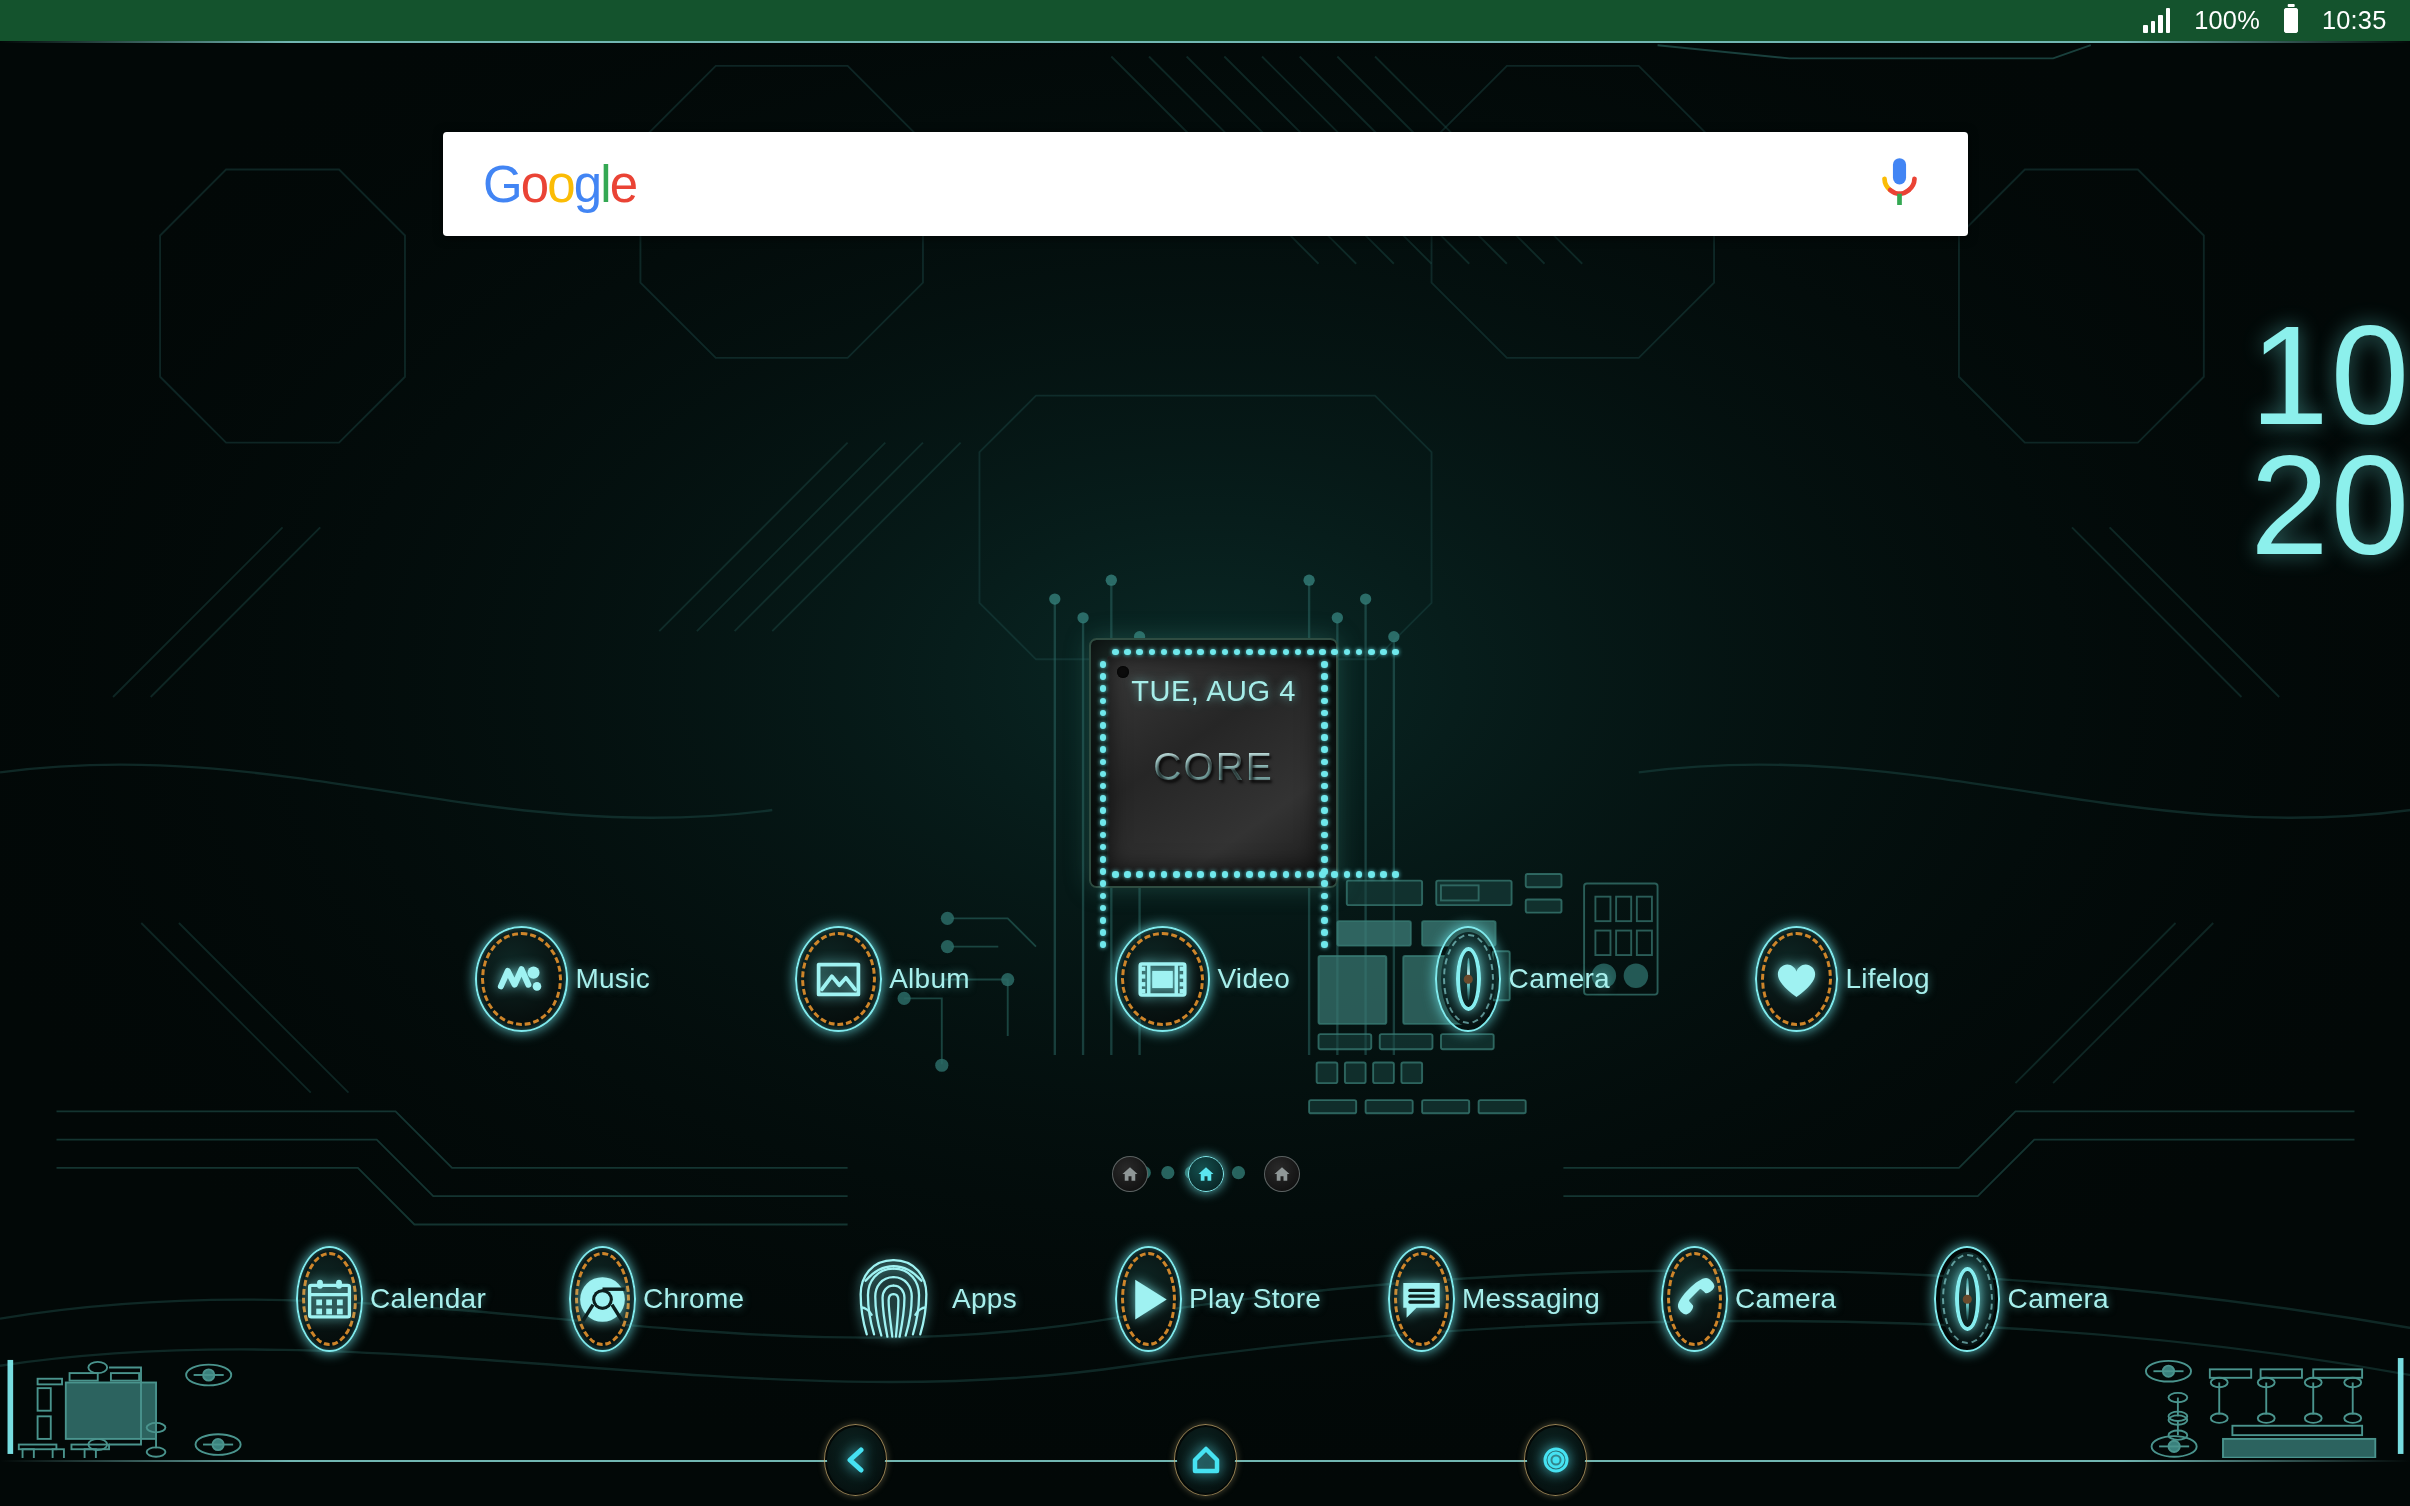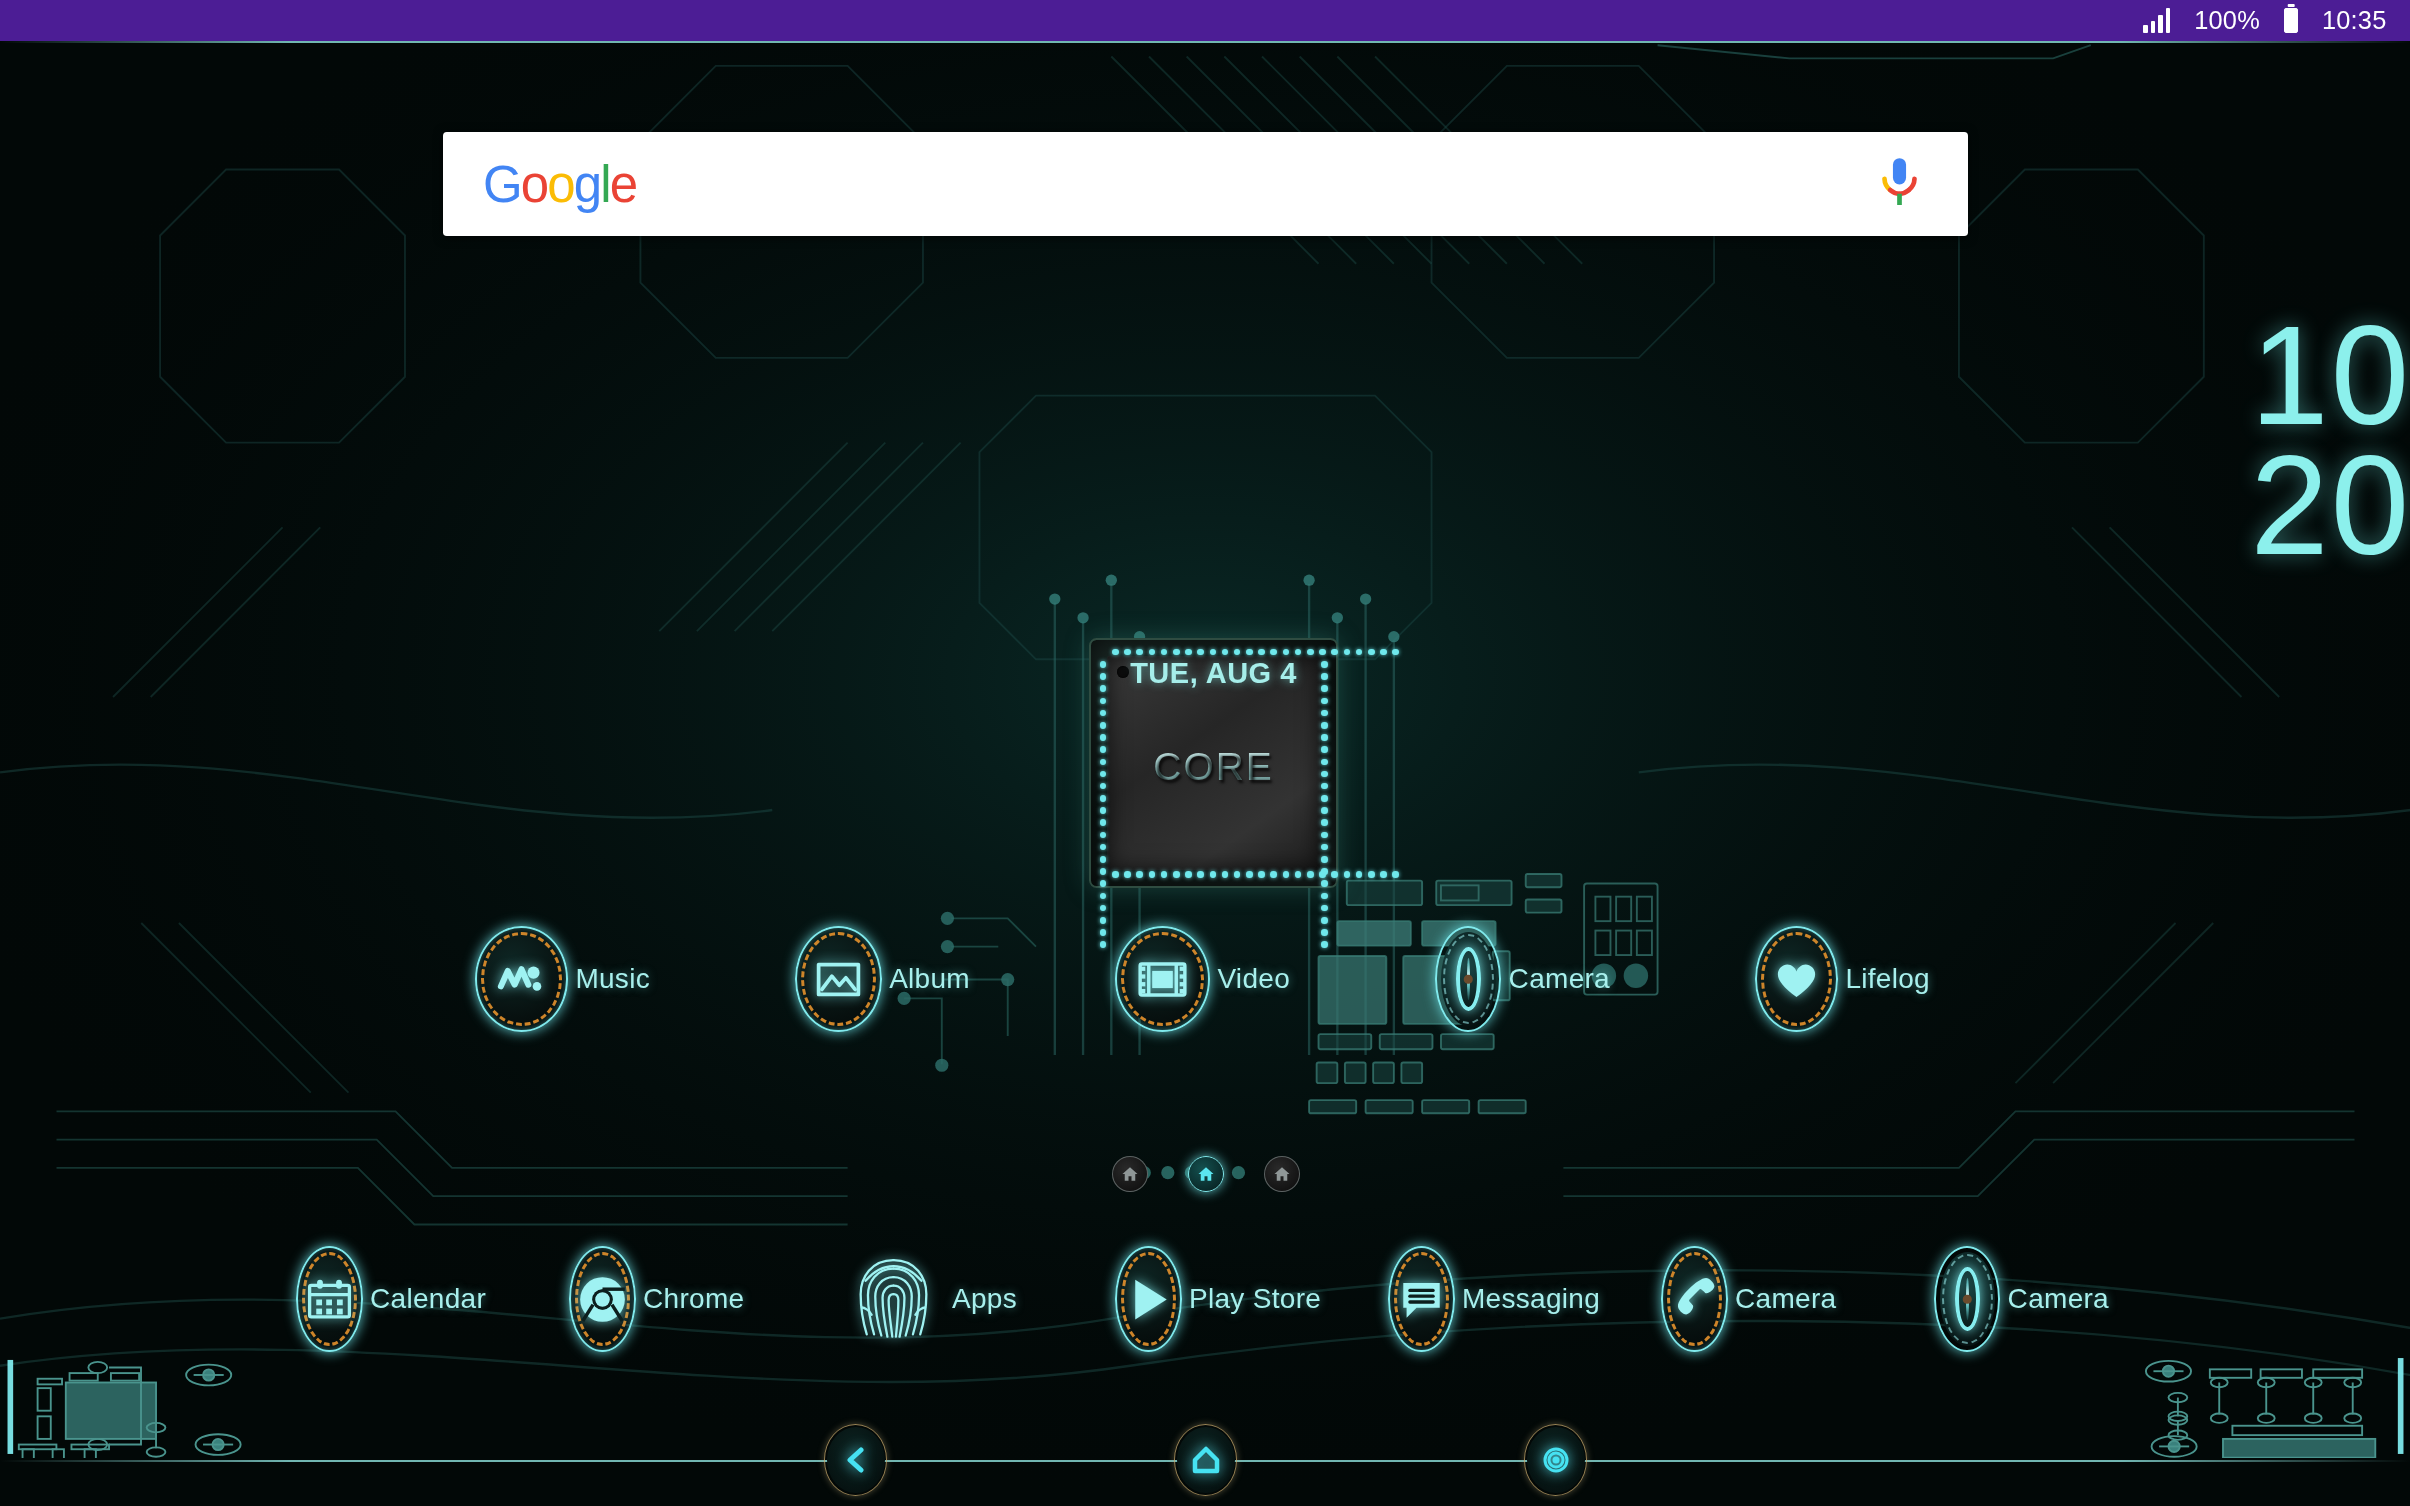--- a/index.html
+++ b/index.html
@@ -33,21 +33,21 @@
     background:linear-gradient(90deg,rgba(120,230,225,.0),rgba(150,240,235,.75) 12%,rgba(150,240,235,.75) 88%,rgba(120,230,225,0));
   }
   #frame-top    { top:41px; }
   #frame-bottom { bottom:45px; }
 
   
   #statusbar {
     position:absolute; top:0; left:0; width:100%; height:41px;
     display:flex; align-items:center; justify-content:flex-end;
     padding-right:24.5px; gap:24px;
-    background:#4c1d95;
+    background:#14532d;
     color:#fff; font-size:25.4px; letter-spacing:0.2px;
     z-index:40;
   }
   .sb-text { color:#ffffff; font-size:25.4px; line-height:1; }
   .sig-bars { display:flex; align-items:flex-end; gap:2.8px; height:24.5px; }
   .sig-bars i { display:block; width:4.7px; background:#fff; border-radius:0.9px; }
   .sig-bars i:nth-child(1){ height:7.5px; }
   .sig-bars i:nth-child(2){ height:12.2px; }
   .sig-bars i:nth-child(3){ height:18px; }
   .sig-bars i:nth-child(4){ height:24.5px; }
@@ -116,22 +116,22 @@
   #pins-top    { top:8.5px;  left:21px; }
   #pins-bottom { bottom:8.5px;left:21px; }
   #pins-left   { left:8.5px;  top:21px; }
   #pins-right  { right:8.5px; top:21px; }
 
   #chip .corner-dot{
     position:absolute; top:10.4px; left:10.4px; width:11.3px; height:11.3px;
     border-radius:50%; background:#0b0b0b; box-shadow:inset 0 0 2.8px #000;
   }
   #chip .date {
-    position:absolute; top:1px; left:0; width:100%;
-    text-align:center; color:#A6EEEA; font-size:29px; font-weight:700;
+    position:absolute; top:19px; left:0; width:100%;
+    text-align:center; color:#A6EEEA; font-size:29px; font-weight:400;
     letter-spacing:0.5px;
     text-shadow:0 0 9.4px rgba(130,235,230,.6);
   }
   #chip .core {
     position:absolute; top:52%; left:50%; transform:translate(-50%,-50%);
     font-size:39px; font-weight:400; letter-spacing:1.9px;
     background:linear-gradient(180deg,#d7efee 0%,#9dc6c4 40%,#6d9b99 70%,#bcdedd 100%);
     -webkit-background-clip:text; background-clip:text; color:transparent;
     text-shadow:1.9px 2.8px 2.8px rgba(0,0,0,.75);
   }

